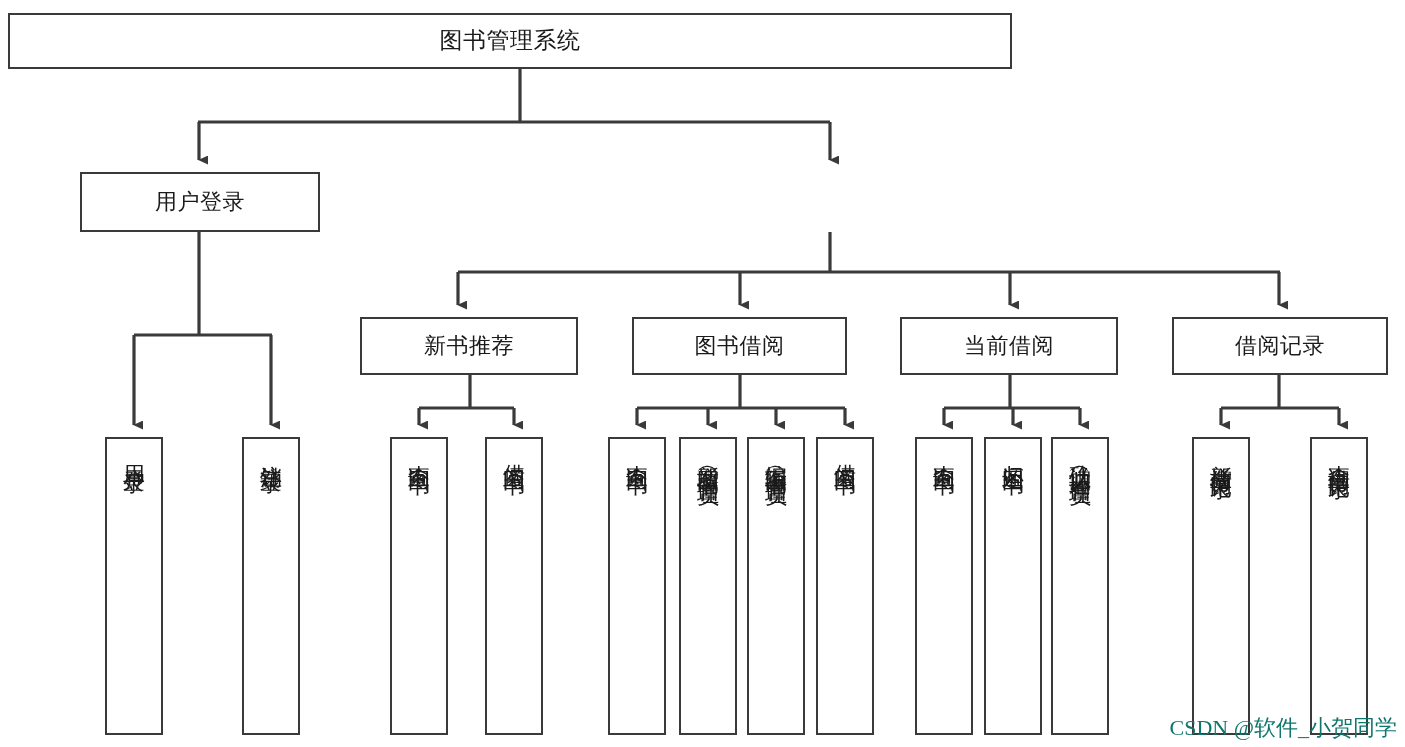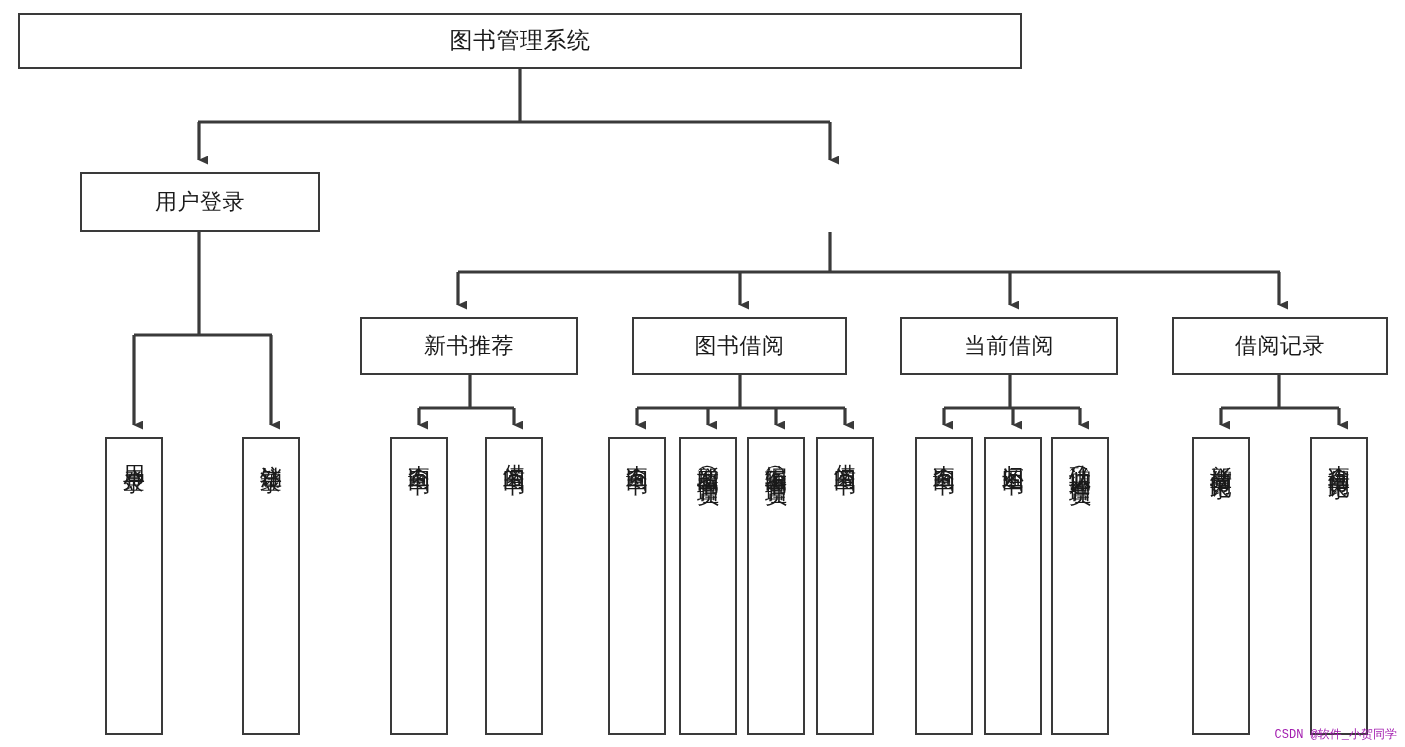--- a/index.html
+++ b/index.html
@@ -57,25 +57,25 @@
     font-size: 22px;
     writing-mode: vertical-rl;
     text-orientation: upright;
     letter-spacing: 3px;
     white-space: nowrap;
   }
   #watermark {
     position: absolute;
     right: 8px;
     bottom: 4px;
-    font-size: 12px;
-    color: #a21caf;
+    font-size: 22px;
+    color: #0f766e;
     z-index: 5;
     white-space: nowrap;
-    font-family: Liberation Mono, monospace;
+    font-family: Liberation Serif, serif;
   }
 </style>
 </head>
 <body>
 
 <div id="diagram-root">
 
   <svg id="diagram-svg" viewBox="0 0 1405 747" xmlns="http://www.w3.org/2000/svg">
     <defs>
       <marker id="arrowhead" markerWidth="9" markerHeight="10" refX="4.5" refY="9.2" orient="auto" markerUnits="userSpaceOnUse">
@@ -119,21 +119,21 @@
       <path d="M 1013,408 L 1013,425" marker-end="url(#arrowhead)"></path>
       <path d="M 1080,408 L 1080,425" marker-end="url(#arrowhead)"></path>
 
       <path d="M 1279,375 L 1279,408"></path>
       <path d="M 1221,408 L 1339,408"></path>
       <path d="M 1221,408 L 1221,425" marker-end="url(#arrowhead)"></path>
       <path d="M 1339,408 L 1339,425" marker-end="url(#arrowhead)"></path>
     </g>
   </svg>
 
-  <div class="node node-h node-root" style="left:18px; top:13px; width:1004px; height:56px;">
+  <div class="node node-h node-root" style="left:8px; top:13px; width:1004px; height:56px;">
     <span class="node-label">图书管理系统</span>
   </div>
 
   <div class="node node-h" style="left:80px; top:172px; width:240px; height:60px;">
     <span class="node-label">用户登录</span>
   </div>
 
 
   <div class="node node-h" style="left:360px; top:317px; width:218px; height:58px;">
     <span class="node-label">新书推荐</span>

